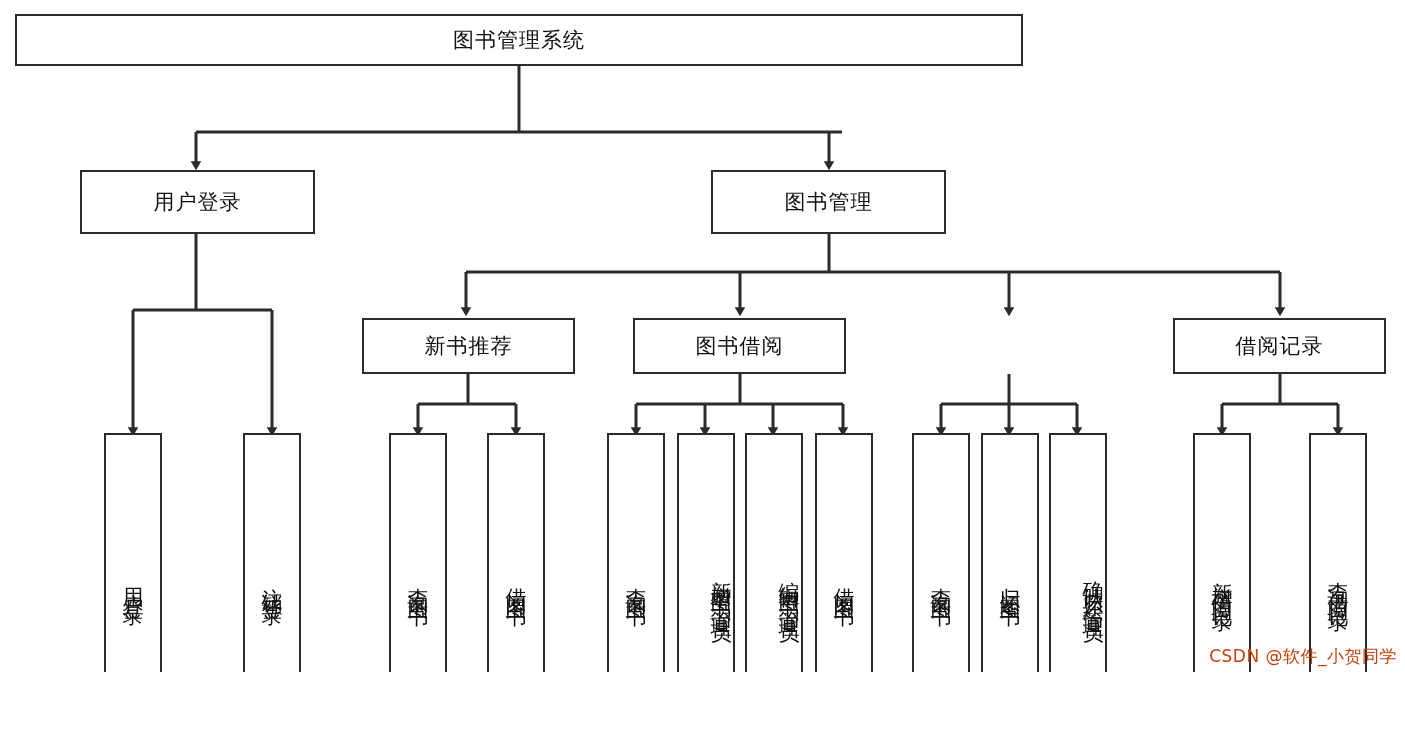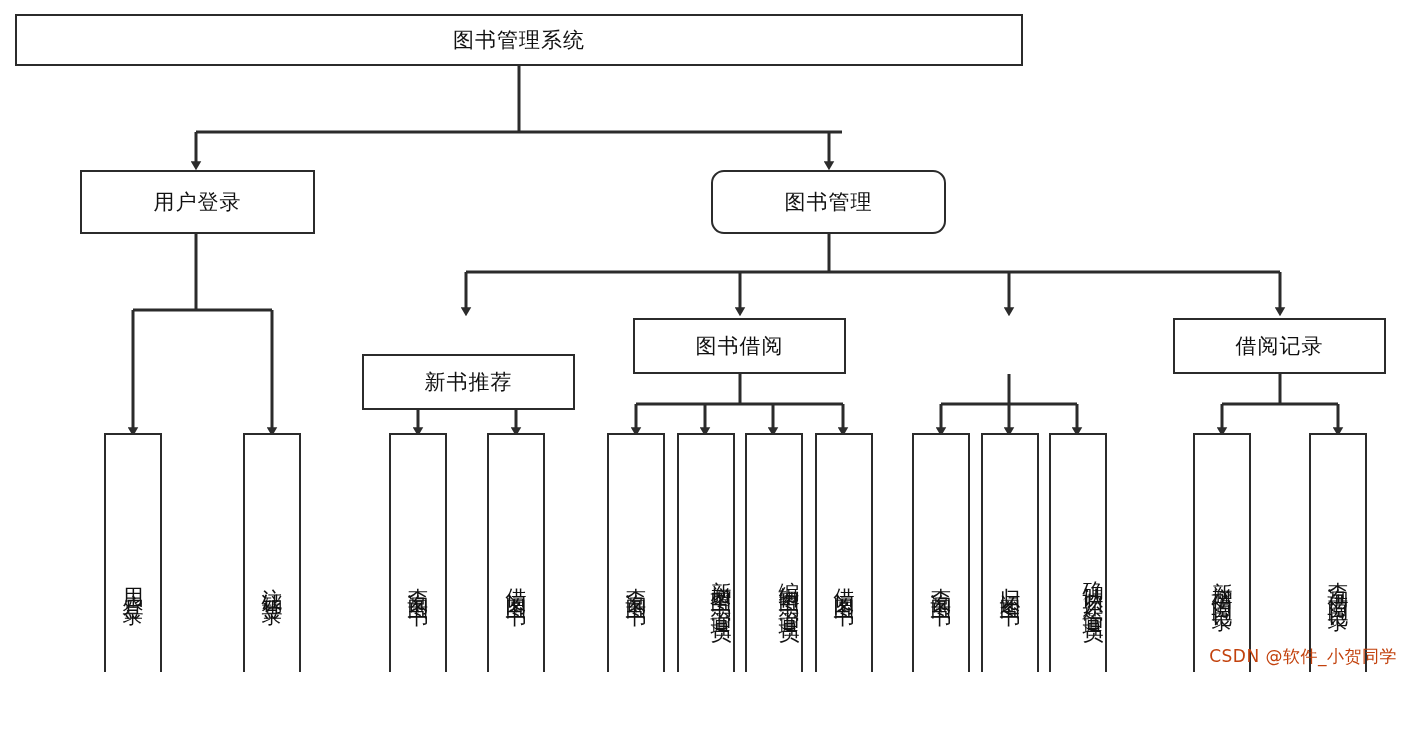--- a/index.html
+++ b/index.html
@@ -126,25 +126,25 @@
   </svg>
 
   <div class="node horiz" style="left:15px; top:14px; width:1008px; height:52px;">
     <span class="node-label">图书管理系统</span>
   </div>
 
   <div class="node horiz" style="left:80px; top:170px; width:235px; height:64px;">
     <span class="node-label">用户登录</span>
   </div>
 
-  <div class="node horiz" style="left:711px; top:170px; width:235px; height:64px;border-radius:13px;">
+  <div class="node horiz" style="left:711px; top:170px; width:235px; height:64px;">
     <span class="node-label">图书管理</span>
   </div>
 
-  <div class="node horiz" style="left:362px; top:318px; width:213px; height:56px;margin-top:36px;">
+  <div class="node horiz" style="left:362px; top:318px; width:213px; height:56px;">
     <span class="node-label">新书推荐</span>
   </div>
 
   <div class="node horiz" style="left:633px; top:318px; width:213px; height:56px;align-items:center;">
     <span class="node-label">图书借阅</span>
   </div>
 
 
   <div class="node horiz" style="left:1173px; top:318px; width:213px; height:56px;">
     <span class="node-label">借阅记录</span>

